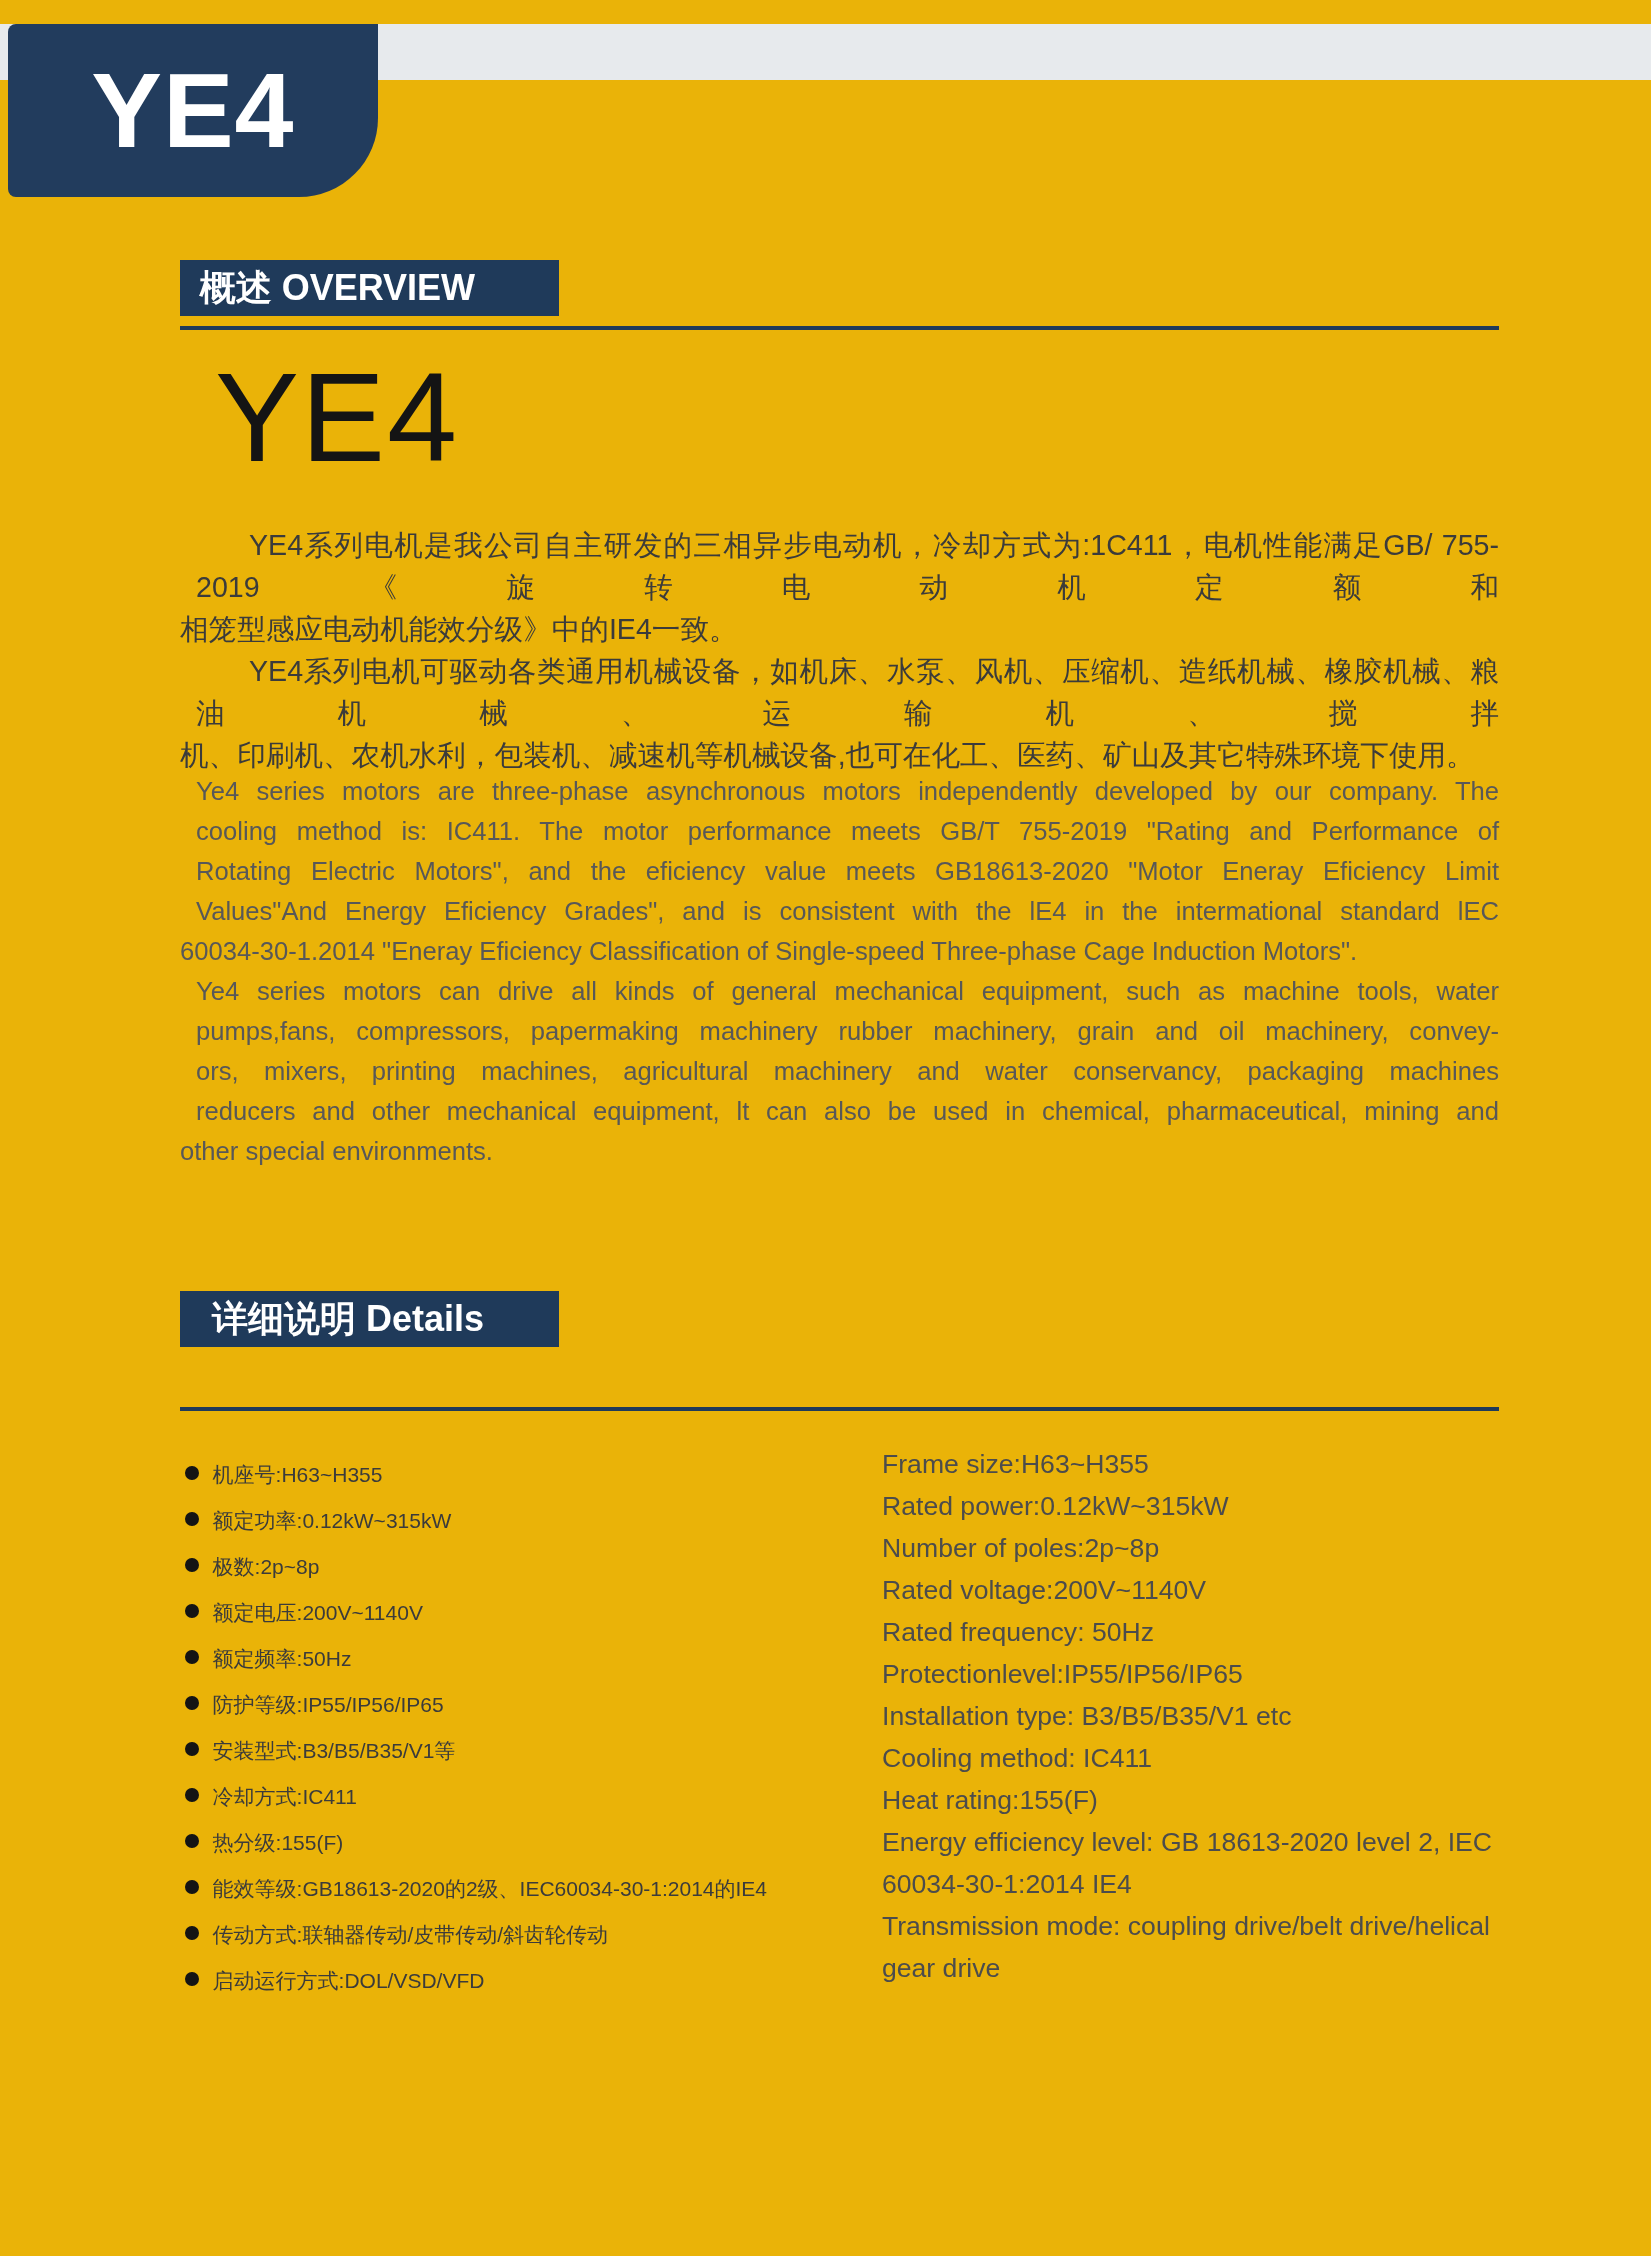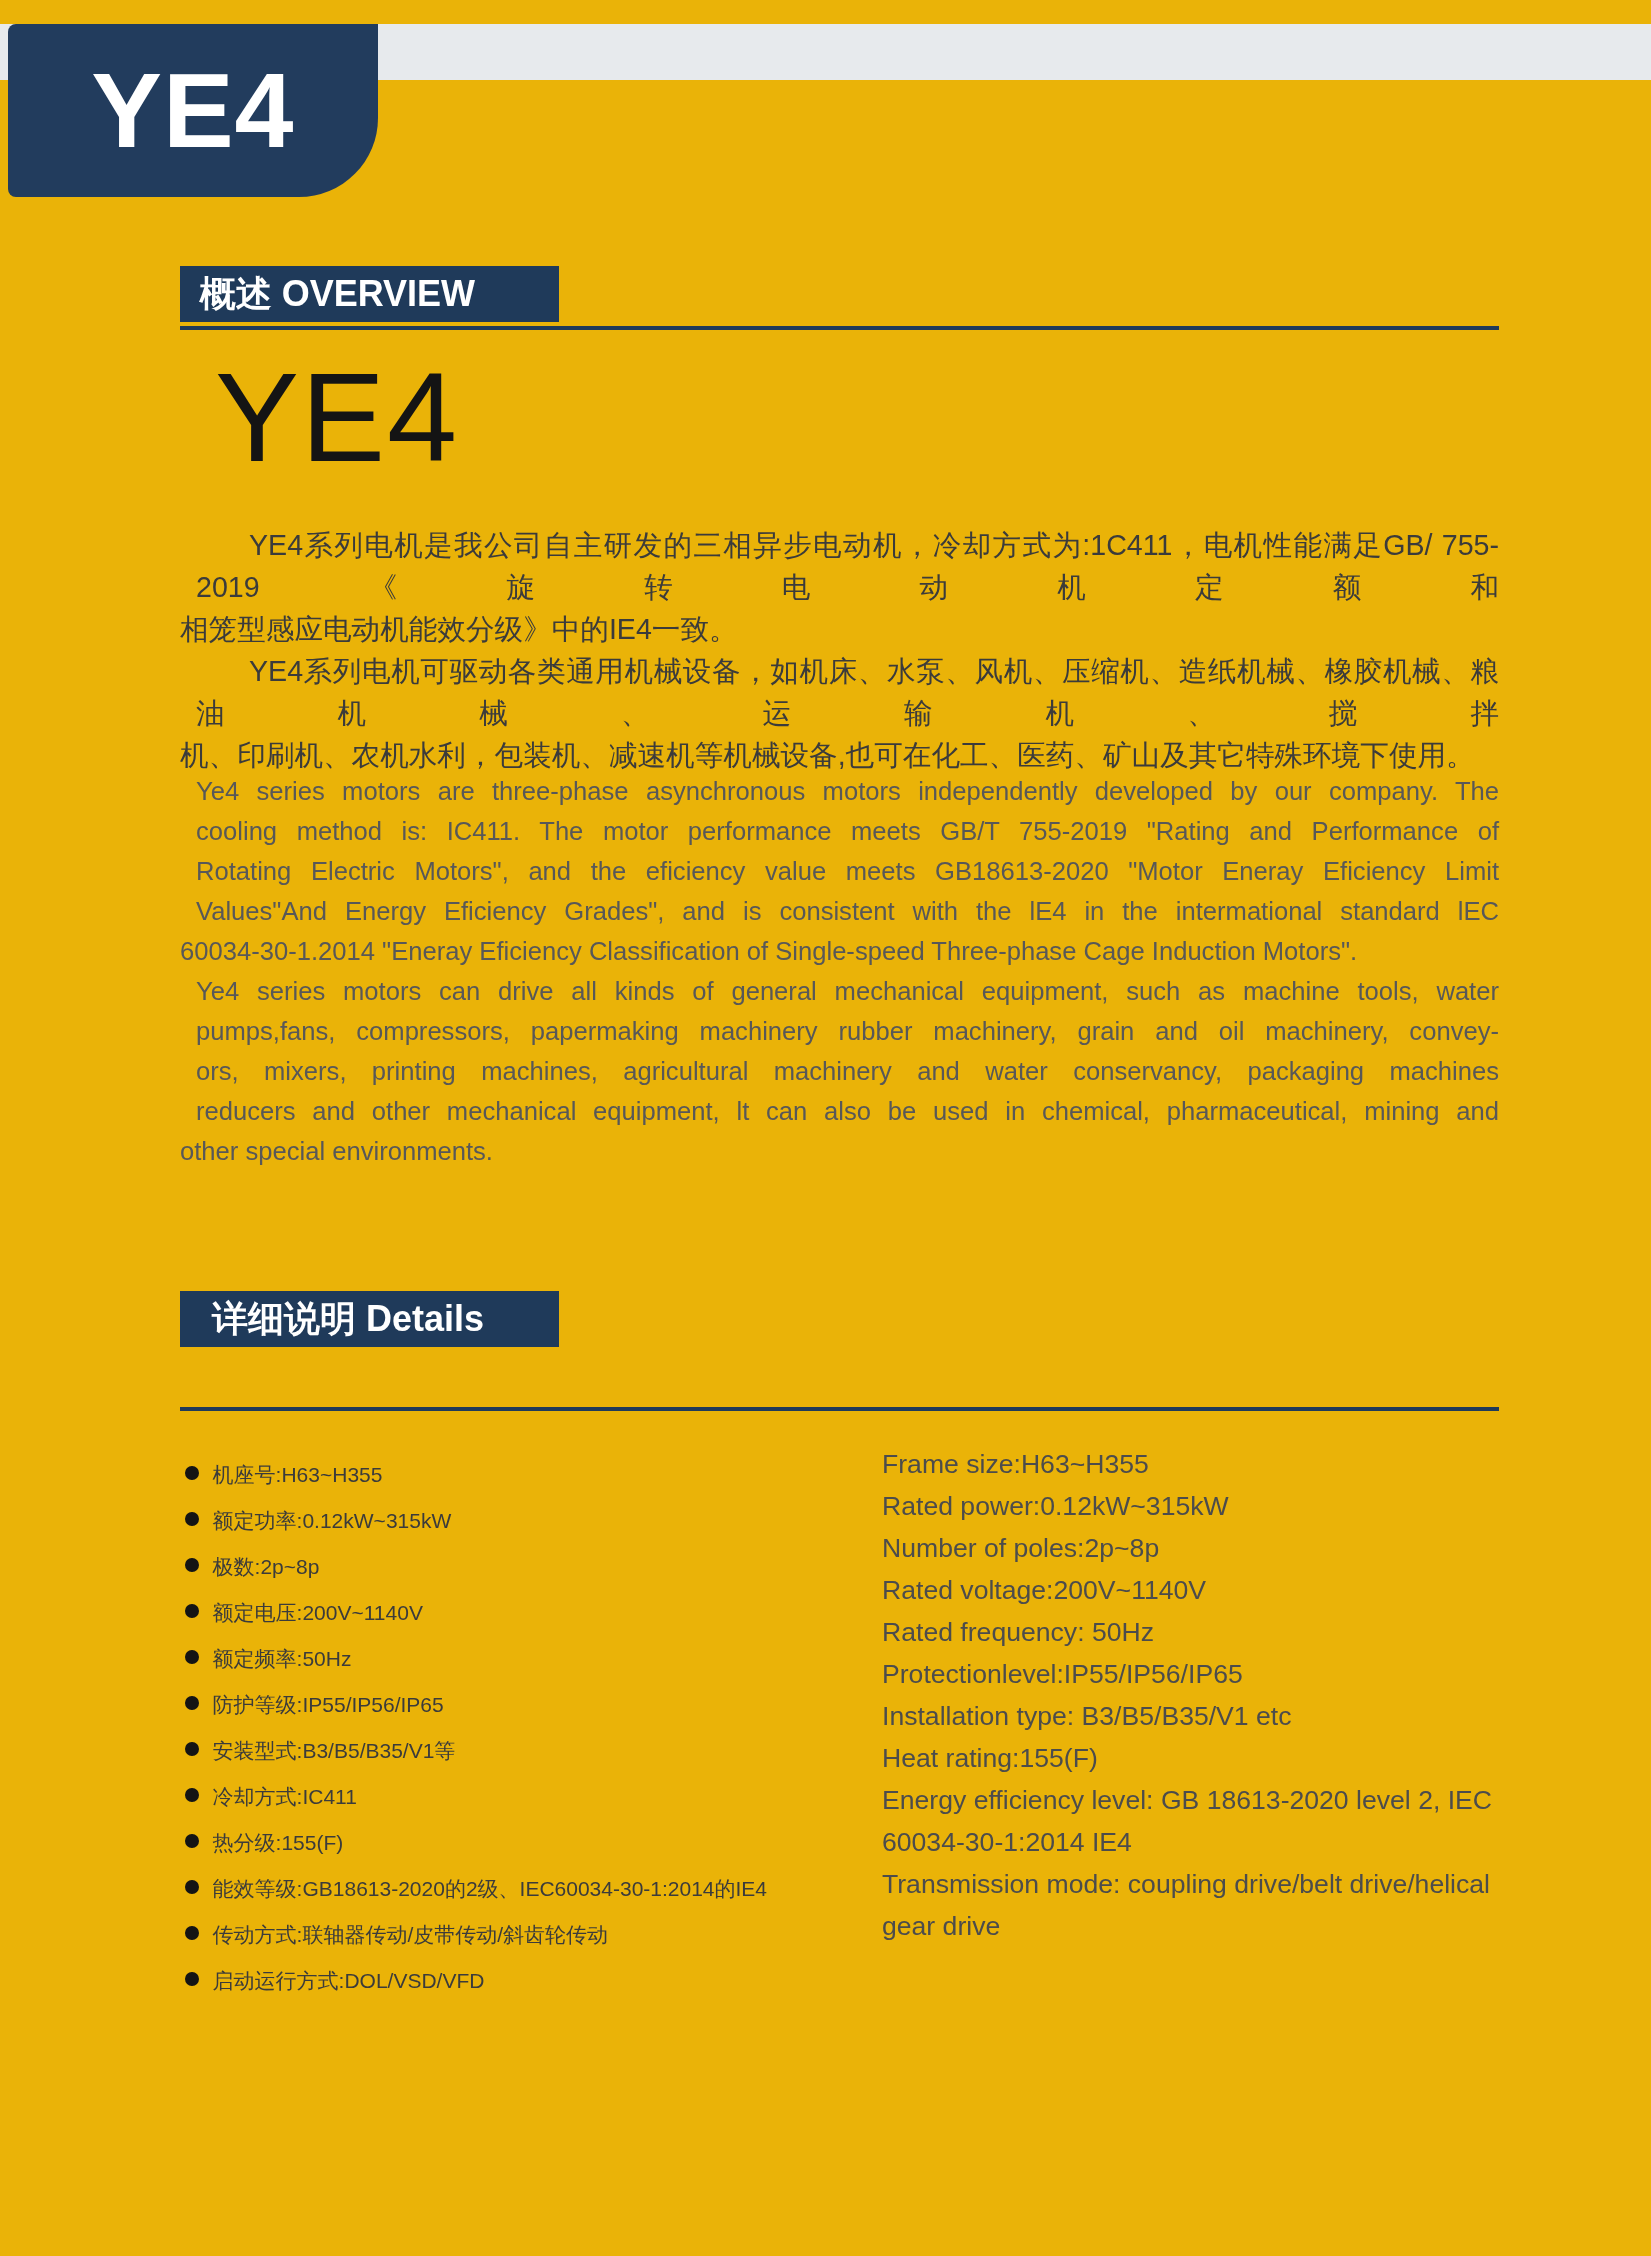--- a/index.html
+++ b/index.html
@@ -13,21 +13,21 @@
     background:#223c5d; border-radius:7.9px 0 79px 7.9px;
     display:flex; align-items:center; justify-content:center;
     color:#ffffff; font-weight:bold; font-size:106px; letter-spacing:1px;
   }
   .sec-head {
     position:absolute; left:180px; width:379px; height:56px; background:#1f3a5a;
     color:#ffffff; font-size:36px; font-weight:bold;
     display:flex; align-items:center; padding-left:19.7px; box-sizing:border-box;
     white-space:nowrap;
   }
-  .sec-head.overview { top:266px; }
+  .sec-head.overview { top:260px; }
   .sec-head.details  { top:1291px;padding-left:32px; }
   .sec-rule { position:absolute; left:180px; width:1319px; height:3.9px; background:#1f3a5a; }
   .sec-rule.overview { top:326px; }
   .sec-rule.details  { top:1407px; }
   .big-title {
     position:absolute; left:215px; top:355px; font-size:126px; line-height:126px;
     font-weight:500; color:#141414; letter-spacing:2px;
   }
   .cn-block { position:absolute; left:180px; top:524px; width:1319px; }
   .cn-line  { font-size:28.6px; line-height:42px; color:#3b3b3b; text-align:justify; }
@@ -105,20 +105,21 @@
     </div>
 
   <div class="spec-en">
       <div class="spec-en-line">Frame size:H63~H355</div>
       <div class="spec-en-line">Rated power:0.12kW~315kW</div>
       <div class="spec-en-line">Number of poles:2p~8p</div>
       <div class="spec-en-line">Rated voltage:200V~1140V</div>
       <div class="spec-en-line">Rated frequency: 50Hz</div>
       <div class="spec-en-line">Protectionlevel:IP55/IP56/IP65</div>
       <div class="spec-en-line">Installation type: B3/B5/B35/V1 etc</div>
+      <div class="spec-en-line">Cooling method: IC411</div>
       <div class="spec-en-line">Heat rating:155(F)</div>
       <div class="spec-en-line">Energy efficiency level: GB 18613-2020 level 2, IEC</div>
       <div class="spec-en-line">60034-30-1:2014 IE4</div>
       <div class="spec-en-line">Transmission mode: coupling drive/belt drive/helical</div>
       <div class="spec-en-line">gear drive</div>
     </div>
 
 </div>
 
 

